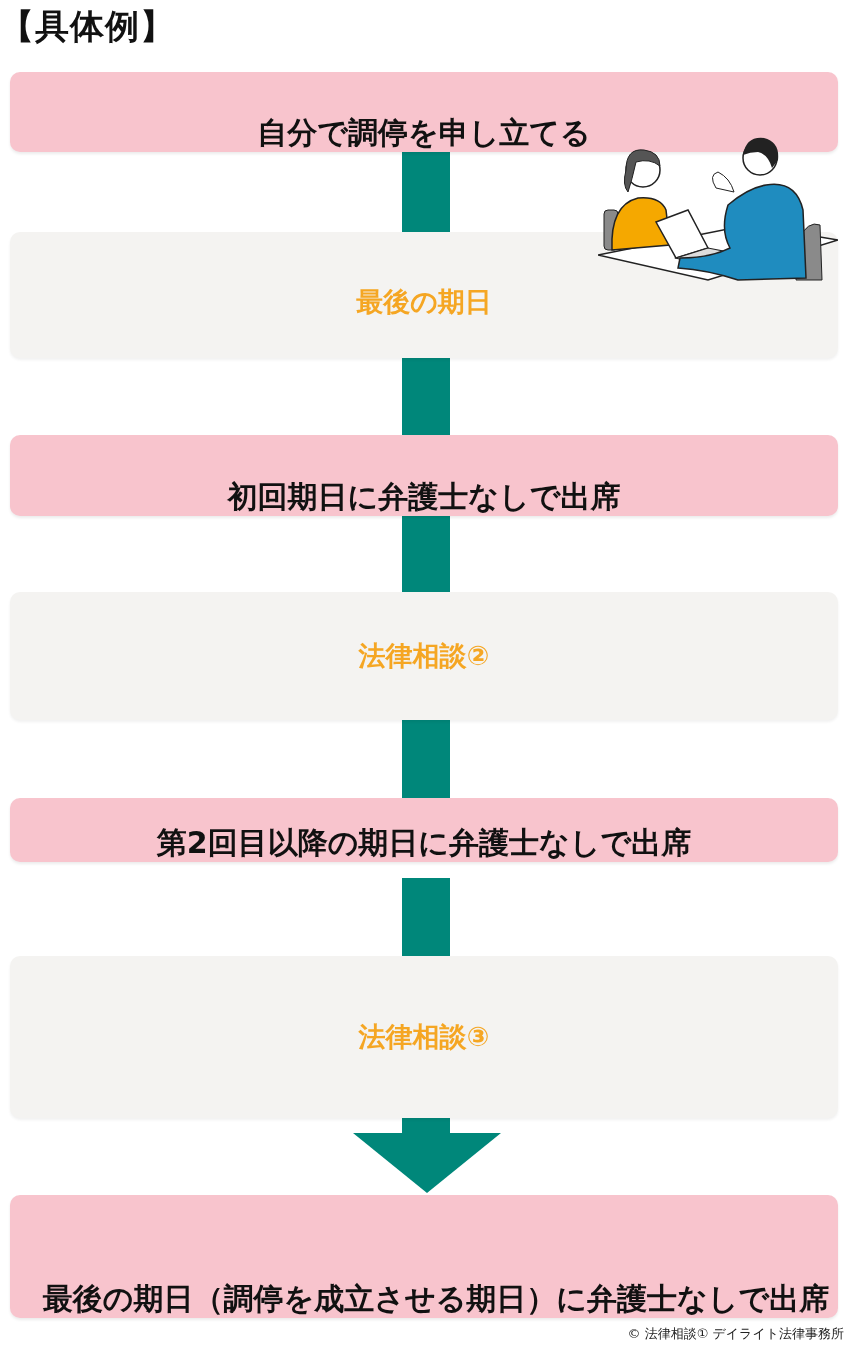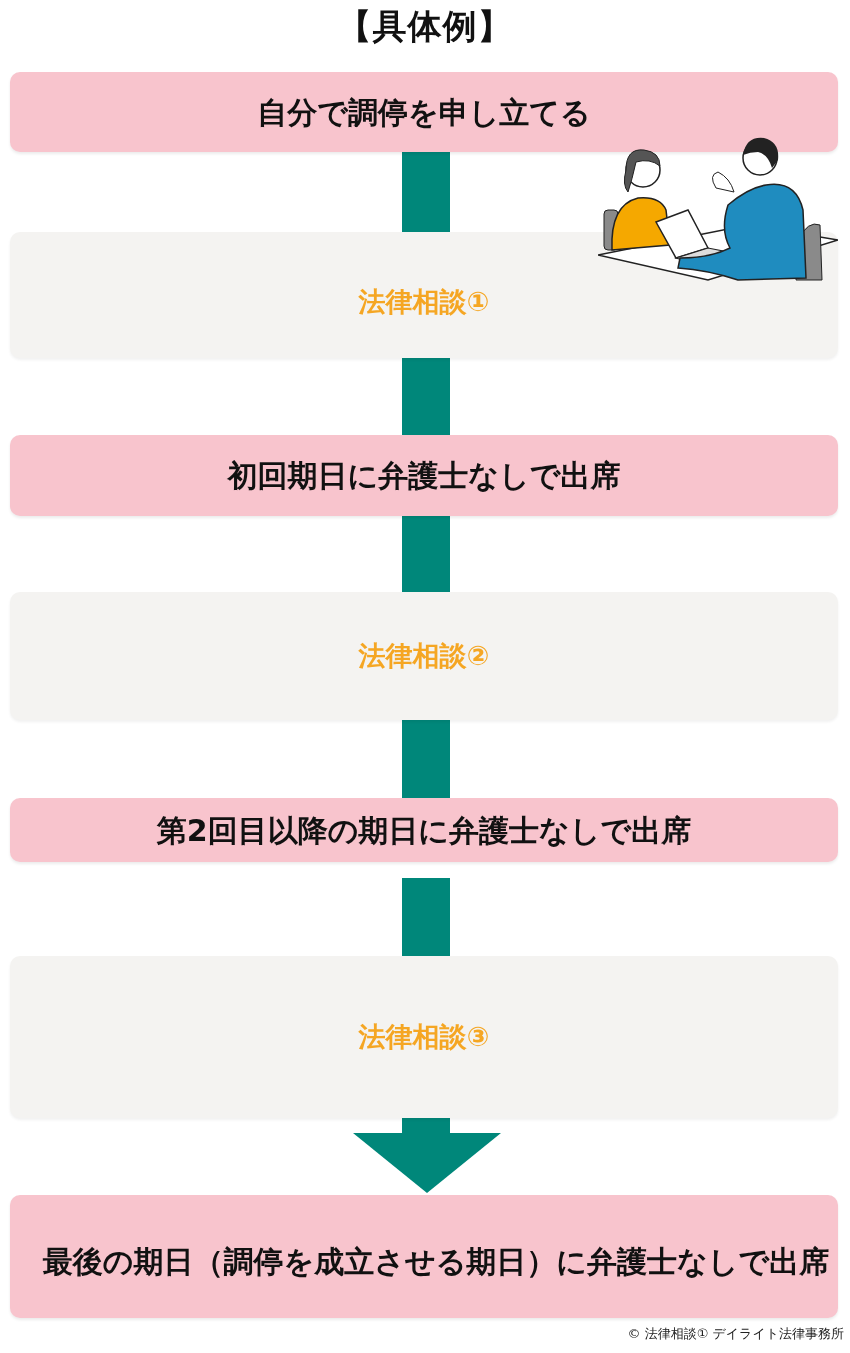--- a/index.html
+++ b/index.html
@@ -1,24 +1,24 @@
 <!DOCTYPE html>
 <html><head>
 <meta charset="utf-8">
 <style>
   html, body { margin:0; padding:0; background:#ffffff; }
   body { width:850px; height:1353px; position:relative; overflow:hidden;
          font-family:"DejaVu Sans","Liberation Sans",sans-serif; color:#111; }
-  .title { position:absolute; left:0; top:4px; width:850px; text-align:center;
+  .title { position:absolute; left:0; top:4px; width:850px; 
            font-size:34px; font-weight:bold; letter-spacing:1px; }
   .connector { position:absolute; left:402px; width:48px; background:#00877a; }
   .box { position:absolute; left:10px; width:828px; border-radius:10px;
          display:flex; flex-direction:column; justify-content:center; align-items:center;
          text-align:center; box-sizing:border-box; }
-  .pink { background:#f8c4cd; box-shadow:0 2px 3px rgba(0,0,0,0.08); }
+  .pink { background:#f8c4cd; box-shadow:0 2px 3px rgba(0,0,0,0.08);justify-content:flex-end; }
   .gray { background:#f4f3f1; box-shadow:0 2px 3px rgba(0,0,0,0.06); }
   .main-text { font-size:30px; font-weight:bold; line-height:1.3; }
   .sub-label { font-size:27px; font-weight:bold; color:#f5a623; line-height:1.3; }
   .arrow { position:absolute; left:353px; top:1133px; width:0; height:0;
            border-left:74px solid transparent; border-right:74px solid transparent;
            border-top:60px solid #00877a; }
   .illustration { position:absolute; left:598px; top:130px; width:240px; height:160px; }
   .copyright { position:absolute; right:6px; top:1325px; font-size:13px; color:#222; }
 </style>
 </head>
@@ -32,21 +32,21 @@
 <div class="connector" style="top:718px;height:82px;"></div>
 <div class="connector" style="top:878px;height:80px;"></div>
 <div class="connector" style="top:1116px;height:20px;"></div>
 <div class="arrow"></div>
 
 <div class="box pink" style="top:72px;height:80px;">
   <div class="main-text">自分で調停を申し立てる</div>
 </div>
 
 <div class="box gray" style="top:232px;height:126px;padding-top:14px;">
-  <div class="sub-label">法律相談①</div>
+  <div class="sub-label">最後の期日</div>
 </div>
 
 <svg class="illustration" viewBox="0 0 240 160">
 
   <polygon points="0,125 150,95 240,110 110,150" fill="#ffffff" stroke="#222" stroke-width="1.5"></polygon>
 
   <rect x="6" y="80" width="14" height="40" rx="4" fill="#8a8a8a" stroke="#222"></rect>
 
   <path d="M14,120 Q12,75 40,68 Q62,66 68,80 L72,115 Z" fill="#f5a800" stroke="#222" stroke-width="1.5"></path>
 

